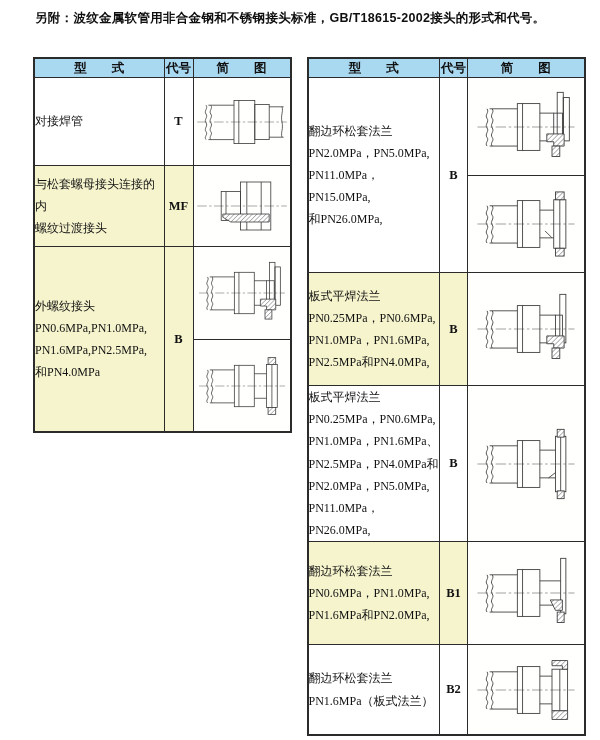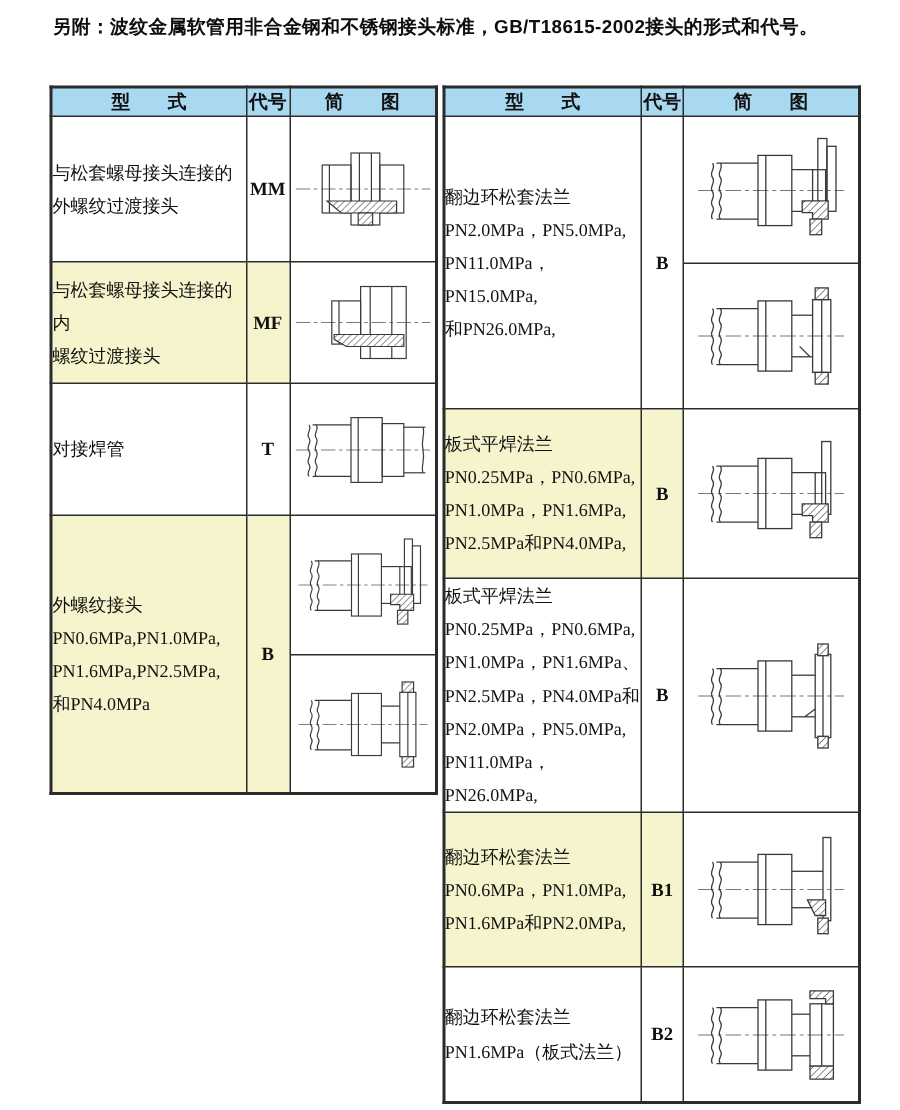--- a/index.html
+++ b/index.html
@@ -6,21 +6,21 @@
     --header-bg:#a9d8f1;
     --highlight-bg:#f6f4cd;
     --border:#2b2b2b;
     --page-bg:#ffffff;
   }
   html,body{margin:0;padding:0;background:#e8e8e8;}
   .page{position:relative;width:600px;height:740px;background:var(--page-bg);
         font-family:"Liberation Sans",sans-serif;color:#111;overflow:hidden;}
   .caption{position:absolute;left:35px;top:10px;font-size:12.5px;font-weight:bold;
            letter-spacing:0.3px;color:#0e0e0e;}
-  .tables{position:absolute;left:33px;top:57px;display:flex;gap:3px;align-items:flex-start;justify-content:space-between;}
+  .tables{position:absolute;left:33px;top:57px;display:flex;gap:15px;align-items:flex-start;justify-content:space-between;}
   table.jt{border-collapse:collapse;table-layout:fixed;background:#fff;
            border:2px solid var(--border);}
   table.jt th,table.jt td{border:1px solid var(--border);padding:0;}
   table.jt th{background:var(--header-bg);height:18px;font-size:12.5px;font-weight:bold;
               font-family:"Liberation Sans",sans-serif;white-space:pre;}
   td.type{font-family:"Liberation Serif",serif;font-size:12px;line-height:1.85;
           padding:4px 3px 4px 8px;white-space:pre-line;vertical-align:middle;text-align:left;}
   td.code{font-family:"Liberation Serif",serif;font-size:12.5px;font-weight:bold;
           text-align:center;vertical-align:middle;}
   td.sk{vertical-align:middle;text-align:center;background:#fffffe;}
@@ -68,70 +68,50 @@
           <col class="l-sk">
         </colgroup>
       <thead>
         <tr>
           <th>型　　式</th>
           <th>代号</th>
           <th>简　　图</th>
         </tr>
       </thead>
       <tbody>
-        <tr style="height:97px">
-          <td class="type">与松套螺母接头连接的
-外螺纹过渡接头</td>
-          <td class="code">MM</td>
-          <td class="sk">
-            <svg class="sk-img" width="96" height="78" viewBox="0 0 120 84">
-              <use href="#cl"></use>
-              <g stroke="#3a3a3a" fill="none" stroke-width="1">
-                <rect x="26" y="22" width="24" height="40"></rect>
-                <line x1="32" y1="22" x2="32" y2="62"></line>
-                <rect x="50" y="12" width="24" height="60"></rect>
-                <line x1="57" y1="12" x2="57" y2="72"></line>
-                  <line x1="67" y1="12" x2="67" y2="72"></line>
-                <rect x="74" y="22" width="20" height="40"></rect>
-                <path d="M30,52 h58 v10 h-46 z" fill="url(#ht)"></path>
-                <rect x="56" y="62" width="12" height="10" fill="url(#ht)"></rect>
+        <tr style="height:88px">
+          <td class="type">对接焊管</td>
+          <td class="code">T</td>
+          <td class="sk">
+            <svg class="sk-img" width="96" height="72" viewBox="0 0 120 84">
+              <use href="#cl"></use>
+                <use href="#hoseg"></use>
+              <g stroke="#3a3a3a" fill="none" stroke-width="1">
+                <rect x="76" y="20" width="18" height="44"></rect>
+                <line x1="94" y1="23" x2="112" y2="23"></line>
+                  <line x1="94" y1="61" x2="112" y2="61"></line>
+                <path d="M110,23 c2,6 -2,10 0,19 c2,9 -2,13 0,19"></path>
               </g>
             </svg>
           </td>
         </tr>
         <tr style="height:81px">
           <td class="type hl">与松套螺母接头连接的内
 螺纹过渡接头</td>
           <td class="code hl">MF</td>
           <td class="sk">
             <svg class="sk-img" width="96" height="70" viewBox="0 0 120 84">
               <use href="#cl"></use>
               <g stroke="#3a3a3a" fill="none" stroke-width="1">
                 <rect x="34" y="24" width="24" height="36"></rect>
                 <line x1="40" y1="24" x2="40" y2="60"></line>
                 <rect x="58" y="12" width="38" height="60"></rect>
                 <line x1="66" y1="12" x2="66" y2="72"></line>
                   <line x1="84" y1="12" x2="84" y2="72"></line>
                 <path d="M36,52 h58 v10 h-48 l-10,-6 z" fill="url(#ht)"></path>
-              </g>
-            </svg>
-          </td>
-        </tr>
-        <tr style="height:88px">
-          <td class="type">对接焊管</td>
-          <td class="code">T</td>
-          <td class="sk">
-            <svg class="sk-img" width="96" height="72" viewBox="0 0 120 84">
-              <use href="#cl"></use>
-                <use href="#hoseg"></use>
-              <g stroke="#3a3a3a" fill="none" stroke-width="1">
-                <rect x="76" y="20" width="18" height="44"></rect>
-                <line x1="94" y1="23" x2="112" y2="23"></line>
-                  <line x1="94" y1="61" x2="112" y2="61"></line>
-                <path d="M110,23 c2,6 -2,10 0,19 c2,9 -2,13 0,19"></path>
               </g>
             </svg>
           </td>
         </tr>
         <tr style="height:185px">
           <td class="type hl">外螺纹接头
 PN0.6MPa,PN1.0MPa,
 PN1.6MPa,PN2.5MPa,
 和PN4.0MPa</td>
           <td class="code hl">B</td>

